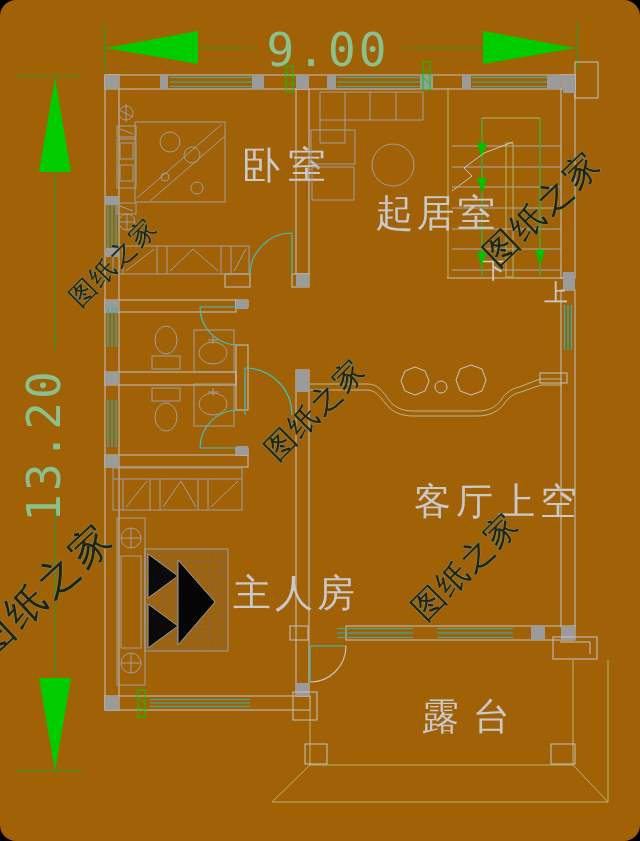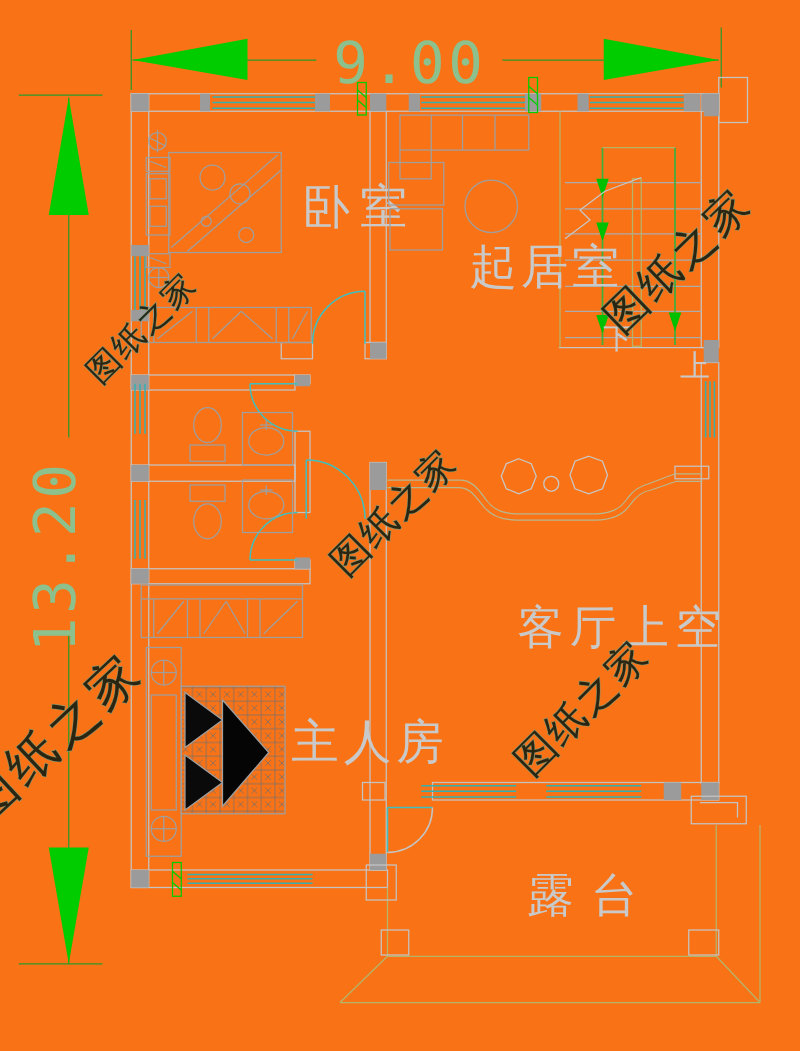--- a/index.html
+++ b/index.html
@@ -1,17 +1,17 @@
 <!DOCTYPE html>
 <html><head>
 <meta charset="utf-8">
 <style>
   html,body{margin:0;padding:0;background:#000;}
-  #canvas{position:relative;width:640px;height:841px;background:#f97316;overflow:hidden;
-          font-family:"DejaVu Sans", sans-serif;}
+  #canvas{position:relative;width:640px;height:841px;background:#a16207;overflow:hidden;
+          font-family:"DejaVu Sans", sans-serif;border-radius:16px;}
   svg{display:block}
   text{font-family:"DejaVu Sans", sans-serif;}
   .dimtxt{fill:#8cc08c;font-family:"DejaVu Sans Mono", monospace;}
   .roomtxt{fill:#c9c9c9;}
   .wm{fill:#141d10;stroke:#7e9472;stroke-width:1;paint-order:stroke;opacity:.9;}
 </style>
 </head>
 <body>
 
 <div id="canvas">

